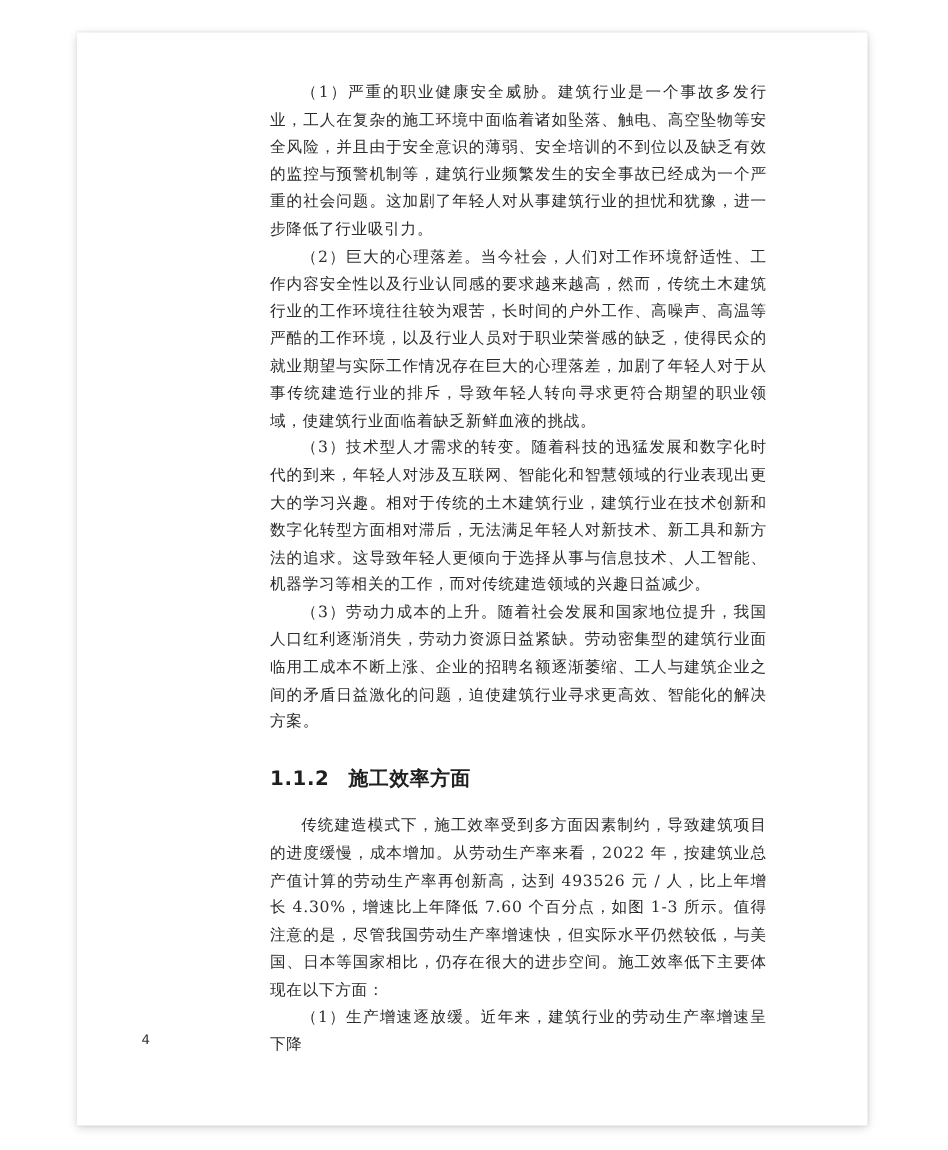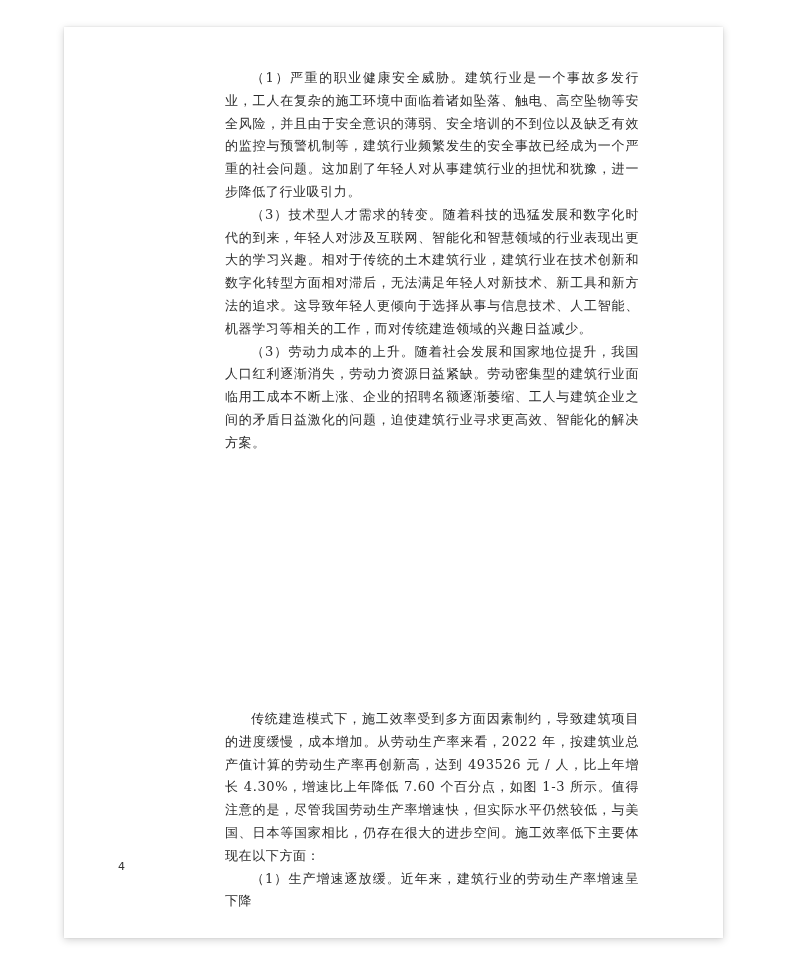--- a/index.html
+++ b/index.html
@@ -32,24 +32,28 @@
     font-size: 11px; color: #333333;
   }
 </style>
 </head>
 <body>
 
 <div class="page">
 
   <div class="text-block" style="top:40px;">
     <p>（1）严重的职业健康安全威胁。建筑行业是一个事故多发行业，工人在复杂的施工环境中面临着诸如坠落、触电、高空坠物等安全风险，并且由于安全意识的薄弱、安全培训的不到位以及缺乏有效的监控与预警机制等，建筑行业频繁发生的安全事故已经成为一个严重的社会问题。这加剧了年轻人对从事建筑行业的担忧和犹豫，进一步降低了行业吸引力。</p>
+    <p>（2）巨大的心理落差。当今社会，人们对工作环境舒适性、工作内容安全性以及行业认同感的要求越来越高，然而，传统土木建筑行业的工作环境往往较为艰苦，长时间的户外工作、高噪声、高温等严酷的工作环境，以及行业人员对于职业荣誉感的缺乏，使得民众的就业期望与实际工作情况存在巨大的心理落差，加剧了年轻人对于从事传统建造行业的排斥，导致年轻人转向寻求更符合期望的职业领域，使建筑行业面临着缺乏新鲜血液的挑战。</p>
     <p>（3）技术型人才需求的转变。随着科技的迅猛发展和数字化时代的到来，年轻人对涉及互联网、智能化和智慧领域的行业表现出更大的学习兴趣。相对于传统的土木建筑行业，建筑行业在技术创新和数字化转型方面相对滞后，无法满足年轻人对新技术、新工具和新方法的追求。这导致年轻人更倾向于选择从事与信息技术、人工智能、机器学习等相关的工作，而对传统建造领域的兴趣日益减少。</p>
     <p>（3）劳动力成本的上升。随着社会发展和国家地位提升，我国人口红利逐渐消失，劳动力资源日益紧缺。劳动密集型的建筑行业面临用工成本不断上涨、企业的招聘名额逐渐萎缩、工人与建筑企业之间的矛盾日益激化的问题，迫使建筑行业寻求更高效、智能化的解决方案。</p>
   </div>
 
+  <div class="heading">
+    <span class="num">1.1.2</span><span>施工效率方面</span>
+  </div>
 
-  <div class="text-block" style="top:651px;margin-top:30px;">
+  <div class="text-block" style="top:651px;">
     <p>传统建造模式下，施工效率受到多方面因素制约，导致建筑项目的进度缓慢，成本增加。从劳动生产率来看，2022 年，按建筑业总产值计算的劳动生产率再创新高，达到 493526 元 / 人，比上年增长 4.30%，增速比上年降低 7.60 个百分点，如图 1-3 所示。值得注意的是，尽管我国劳动生产率增速快，但实际水平仍然较低，与美国、日本等国家相比，仍存在很大的进步空间。施工效率低下主要体现在以下方面：</p>
     <p>（1）生产增速逐放缓。近年来，建筑行业的劳动生产率增速呈下降</p>
   </div>
 
   <div class="page-number">4</div>
 </div>
 
 </body></html>

